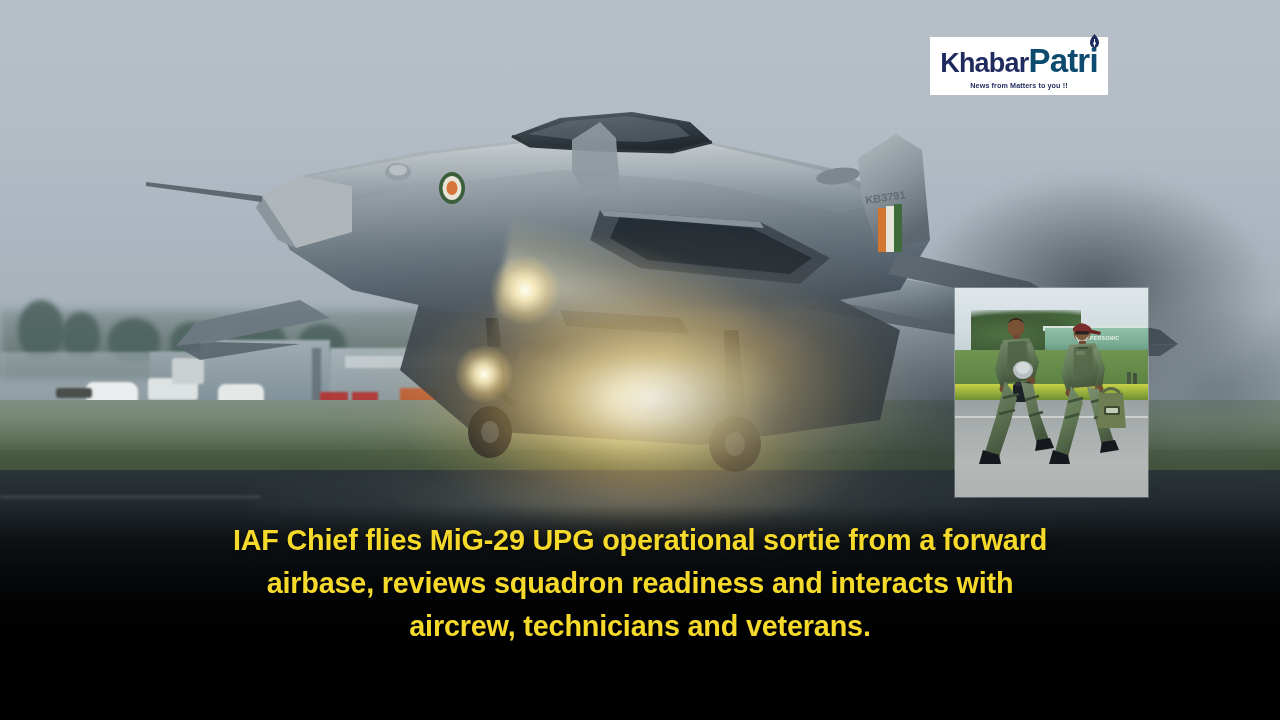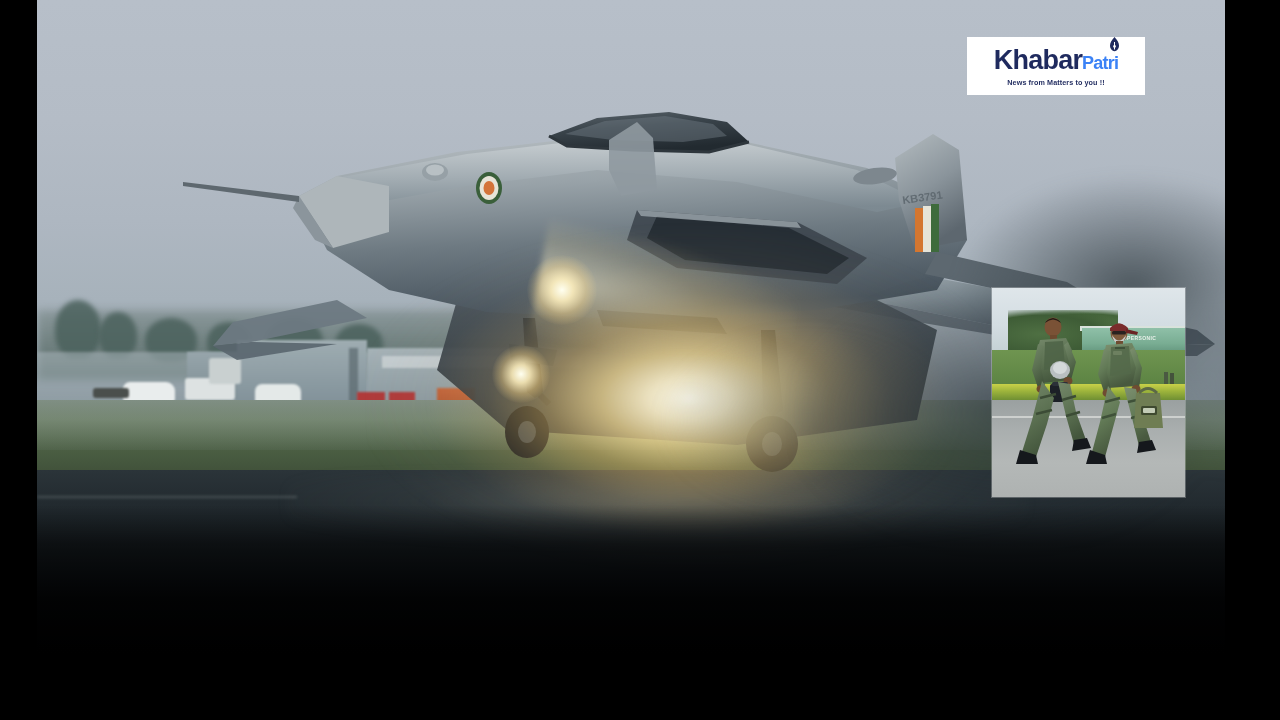--- a/index.html
+++ b/index.html
@@ -5,24 +5,23 @@
   * { margin:0; padding:0; box-sizing:border-box; }
   html, body {
     width:1280px; height:720px; overflow:hidden;
     background:#000;
     font-family:"Liberation Sans", sans-serif;
   }
 
   
   #stage {
     position:relative;
-    width:1188px; height:720px;
+    width:1280px; height:720px;
     overflow:hidden;
     background:#0a0d10;
-    margin-left:37px;
   }
 
   
   .photo {
     position:absolute; left:0; top:0; width:1280px; height:720px;
     overflow:hidden;
   }
 
   
   .sky {
@@ -134,21 +133,21 @@
     display:flex; align-items:baseline; position:relative;
     line-height:1;
   }
   .logo-khabar {
     font-family:"Liberation Sans", sans-serif;
     font-weight:bold; font-size:27px; color:#1f2a5e;
     letter-spacing:-0.8px;
   }
   .logo-patri {
     font-family:"Liberation Sans", sans-serif;
-    font-weight:bold; font-size:18px; color:#3b82f6;
+    font-weight:bold; font-size:33px; color:#0c4a6e;
     letter-spacing:-0.8px;
   }
   .pen-nib {
     position:absolute; right:-2px; top:-10px;
     width:11px; height:15px;
   }
   .logo-tagline {
     margin-top:4px;
     font-family:"Liberation Sans", sans-serif;
     font-weight:bold; font-size:7.2px;
@@ -495,14 +494,19 @@
         <path d="M5.5,0 C8.2,3.2 10,5.6 10,8.6 C10,11.6 8,14.2 5.5,14.2
                  C3,14.2 1,11.6 1,8.6 C1,5.6 2.8,3.2 5.5,0 Z" fill="#1f2a5e"></path>
         <path d="M5.5,5 L5.5,12.5" stroke="#ffffff" stroke-width="1"></path>
         <circle cx="5.5" cy="9.4" r="1.3" fill="#ffffff"></circle>
       </svg>
     </div>
     <div class="logo-tagline">News from Matters to you !!</div>
   </div>
 
   <div class="caption-shade"></div>
+  <div class="caption">
+    <span class="cap-line">IAF Chief flies MiG-29 UPG operational sortie from a forward</span>
+    <span class="cap-line">airbase, reviews squadron readiness and interacts with</span>
+    <span class="cap-line">aircrew, technicians and veterans.</span>
+  </div>
 
 </div>
 
 </body></html>

